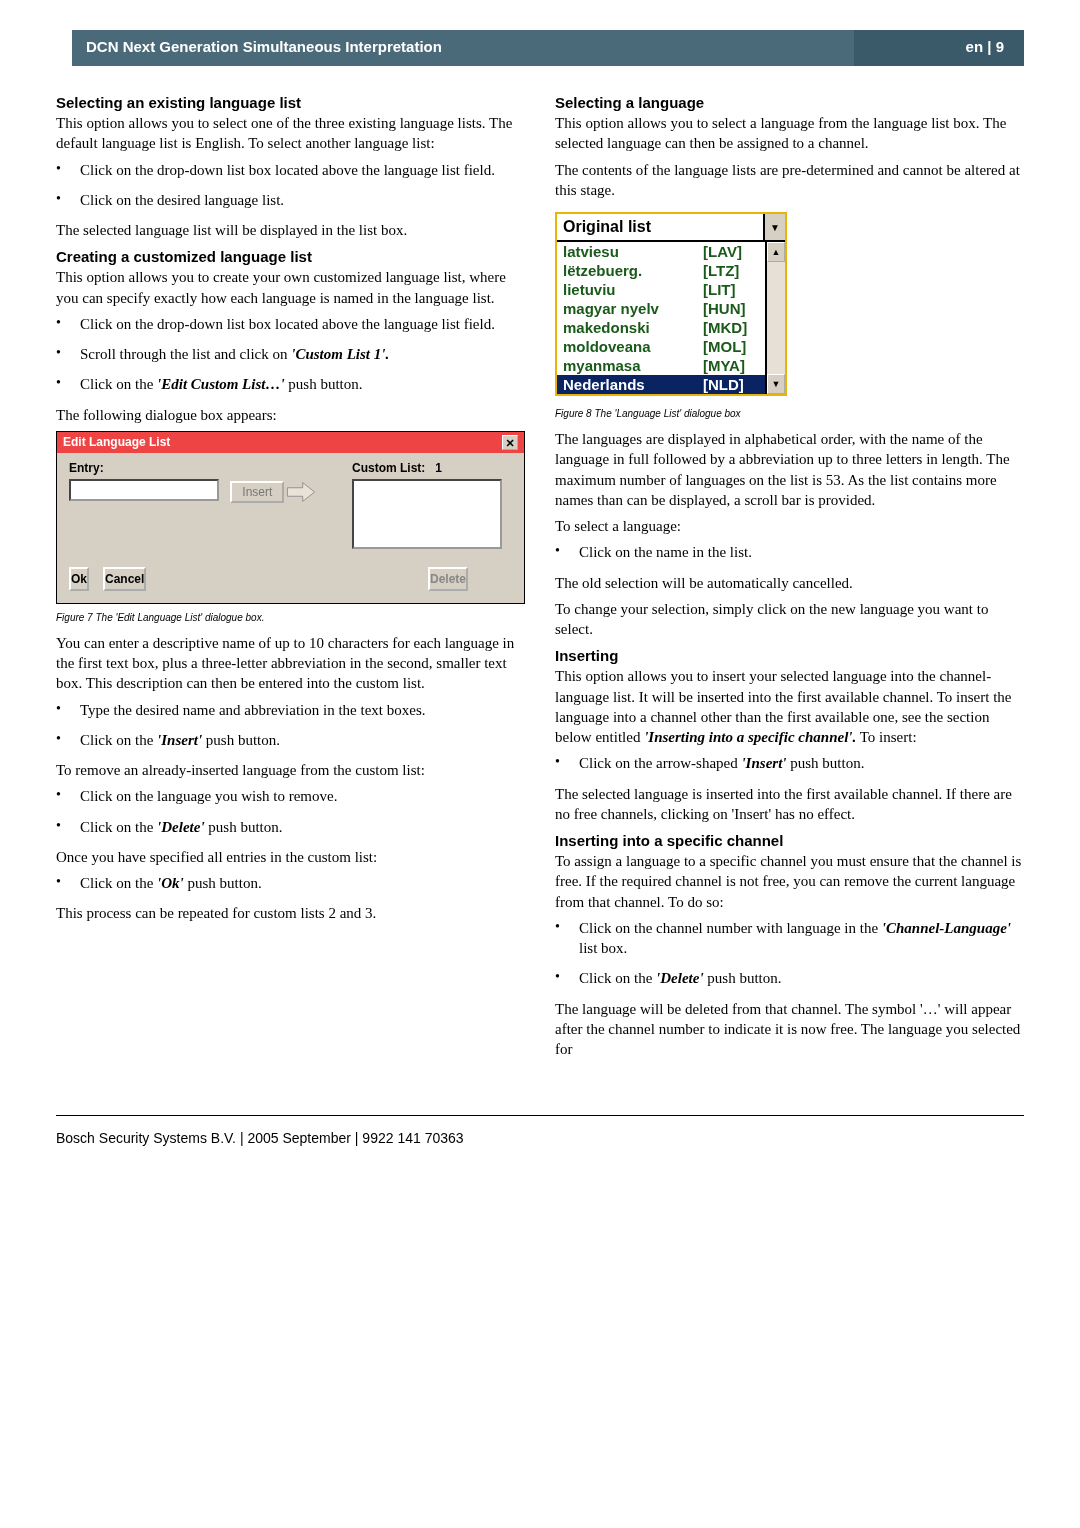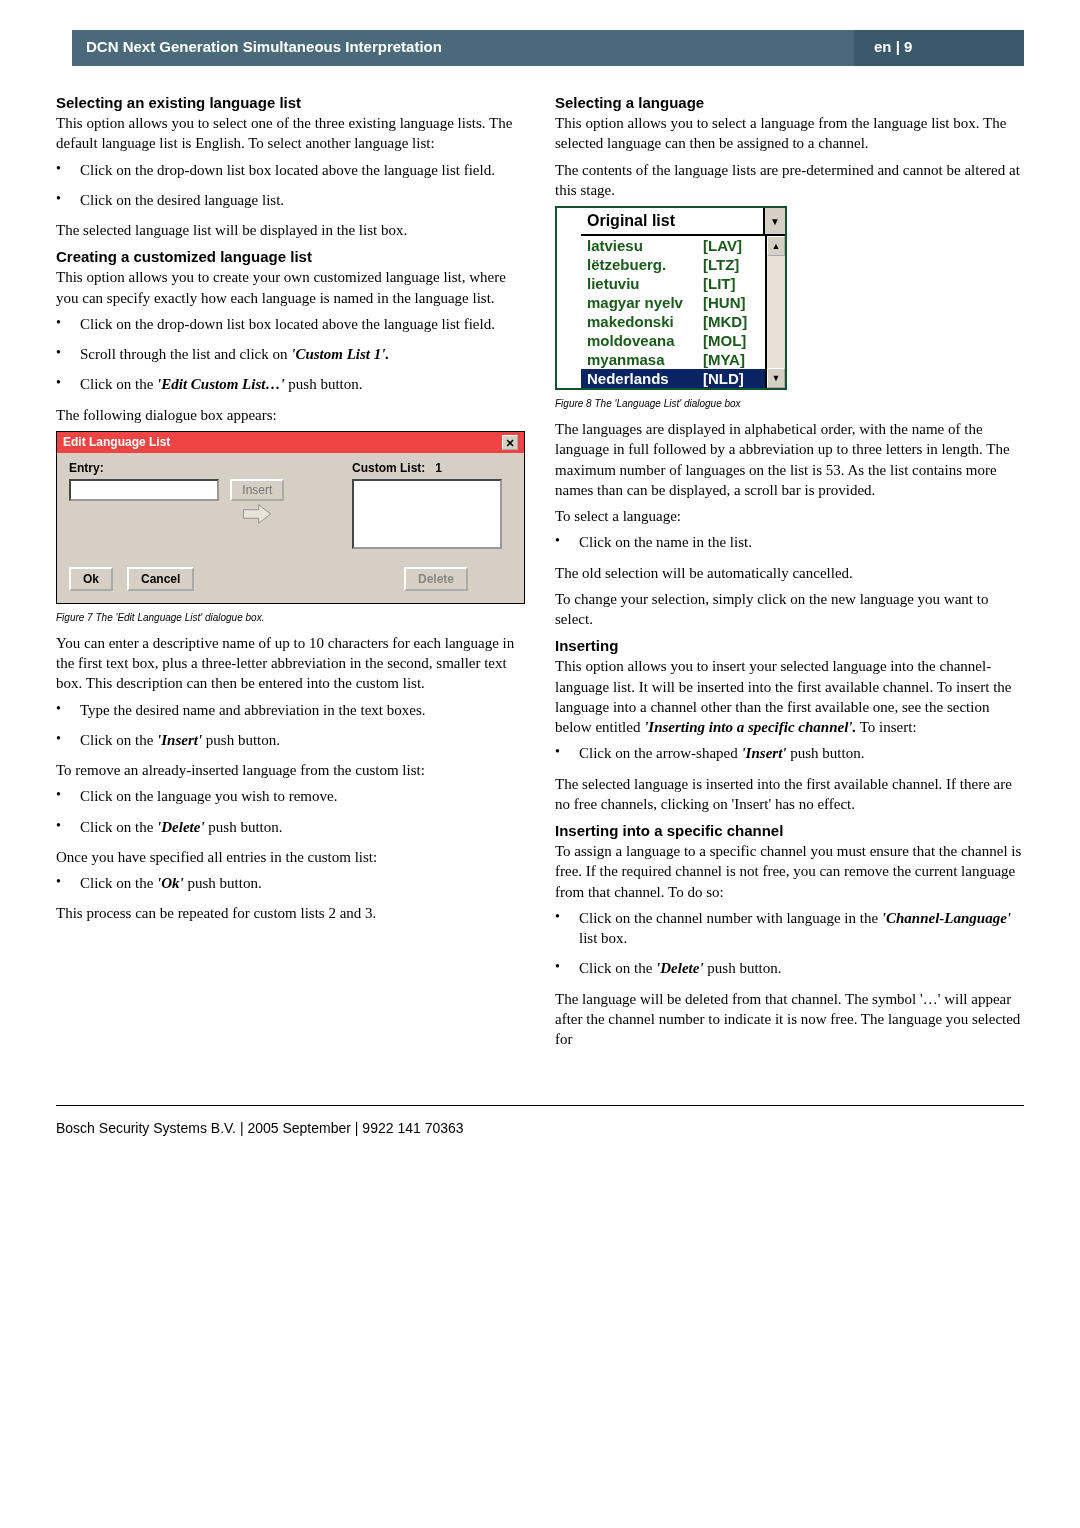--- a/index.html
+++ b/index.html
@@ -24,21 +24,21 @@
     padding: 8px 14px;
     flex: 1;
   }
   .header-right {
     background: #3a5a6a;
     color: #fff;
     font-family: Arial, sans-serif;
     font-weight: bold;
     font-size: 15px;
     padding: 8px 20px;
-    text-align: left;
+    text-align: right;
     width: 170px;
   }
   .content {
     display: flex;
     gap: 30px;
     padding: 20px 56px 30px 56px;
   }
   .col {
     flex: 1;
     min-width: 0;
@@ -94,46 +94,45 @@
     background: #fff;
     border: 2px inset #999;
     height: 22px;
     width: 150px;
     display: inline-block;
     vertical-align: top;
   }
   .winbtn {
     background: #d6cfc3;
     border: 2px outset #fff;
-    padding: 3px 12px;
+    padding: 3px 0;
     font-family: 'MS Sans Serif', Tahoma, sans-serif;
     font-size: 12px;
     font-weight: bold;
     display: inline-block;
   }
   .winbtn.disabled { color: #888; }
-  .insert-btn-wrap { display: inline-flex; flex-direction: column; align-items: center; margin-left: 8px; }
+  .insert-btn-wrap { display: inline-flex; flex-direction: row; align-items: center; margin-left: 8px; }
   .insert-btn-wrap .winbtn { padding: 2px 10px; font-weight: normal; color: #777; }
   .arrow-svg { width: 34px; height: 26px; }
   .custom-list-box {
     background: #fff;
     border: 2px inset #999;
     height: 70px;
     width: 150px;
     margin-top: 3px;
   }
   .dlg-btn-row { margin-top: 18px; display: flex; gap: 14px; align-items: center; }
   .dlg-btn-row .spacer { flex: 1; }
   .dropdown {
     font-family: Tahoma, Arial, sans-serif;
     width: 232px;
-    border: 2px solid #14532d;
+    border: 2px solid #eab308;
     background: #fff;
-    margin: 6px 0;
-    padding-left: 24px;
+    margin: 12px 0;
   }
   .dd-sel {
     display: flex;
     border-bottom: 2px solid #000;
   }
   .dd-sel-text {
     flex: 1;
     font-weight: bold;
     font-size: 16px;
     padding: 4px 6px;

